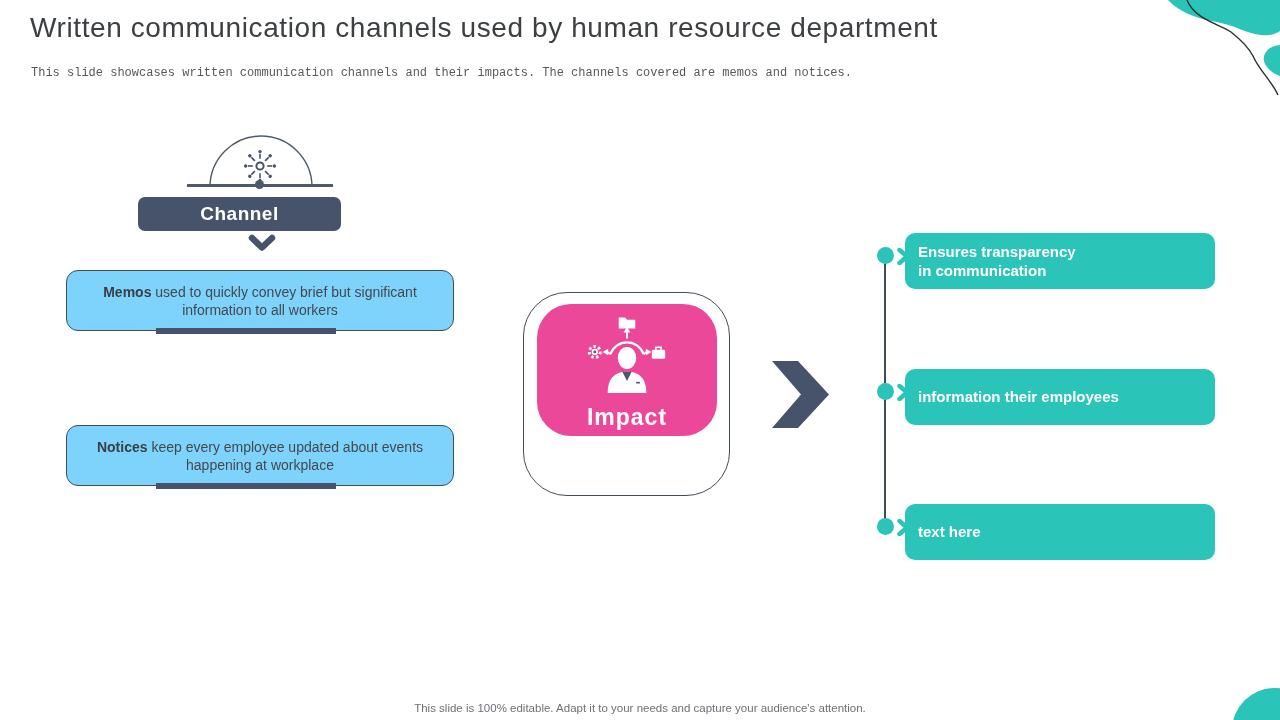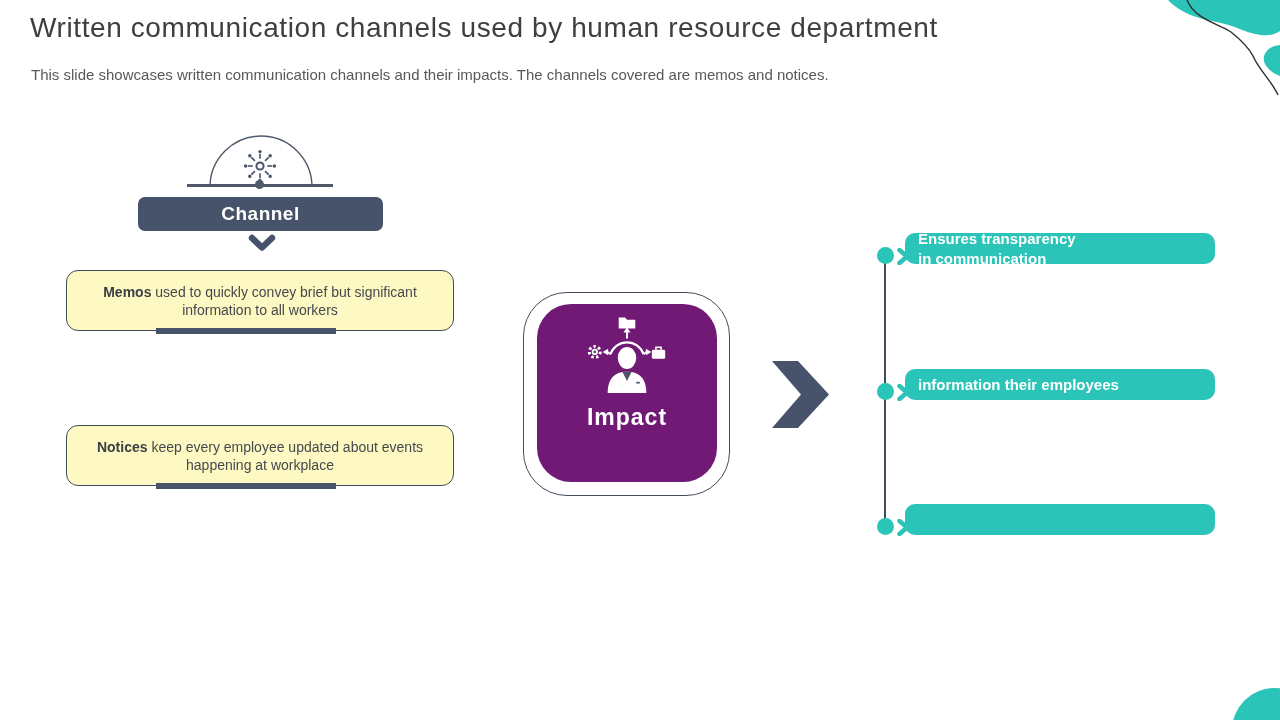--- a/index.html
+++ b/index.html
@@ -3,59 +3,59 @@
 <meta charset="utf-8">
 <style>
   html,body{margin:0;padding:0;background:#ffffff;}
   .slide{
     position:relative;width:1280px;height:720px;background:#ffffff;
     overflow:hidden;font-family:"Liberation Sans",sans-serif;
   }
   .abs{position:absolute;}
   
   .title{left:30px;top:12px;font-size:28px;letter-spacing:.6px;color:#3d4043;font-weight:400;white-space:nowrap;}
-  .subtitle{left:31px;top:66px;font-size:15px;color:#56585b;}
+  .subtitle{left:31px;top:66px;font-size:12px;color:#56585b;font-family:Liberation Mono, monospace;}
   
   .arc-svg{left:207px;top:133px;}
   .sparkle{left:241px;top:147px;}
   .baseline{left:187px;top:184px;width:146px;height:2.6px;background:#4f5a68;}
   .baseline-dot{left:255px;top:180px;width:9px;height:9px;border-radius:50%;background:#4f5a68;}
   .channel-pill{
-    left:138px;top:197px;width:245px;height:34px;border-radius:7px;background:#46536a;
+    left:138px;top:197px;width:203px;height:34px;border-radius:7px;background:#46536a;
     display:flex;align-items:center;justify-content:center;
     color:#ffffff;font-size:19px;font-weight:bold;letter-spacing:.5px;
   }
   .chev-down{left:247px;top:234px;}
   
   .mbox{
-    left:66px;width:388px;border:1.4px solid #414c59;border-radius:12px;background:#fef9c3;
+    left:66px;width:388px;border:1.4px solid #414c59;border-radius:12px;background:#7dd3fc;
     display:flex;align-items:center;justify-content:flex-end;box-sizing:border-box;
   }
   .mbox-1{top:270px;height:61px;}
   .mbox-2{top:425px;height:61px;}
   .mbox-3{top:580px;height:59px;}
   .mbox-text{padding:0 26px;text-align:center;font-size:14px;line-height:18px;color:#45484d;}
   .mbox-text b{color:#3a3e45;}
   .mbox-bar{position:absolute;left:89px;bottom:-3.5px;width:180px;height:6px;background:#46536a;}
   
   .impact-outer{left:523px;top:292px;width:205px;height:202px;border:1.3px solid #414c59;border-radius:44px;}
   .impact-inner{
-    left:537px;top:304px;width:180px;height:178px;border-radius:34px;background:#701a75;
+    left:537px;top:304px;width:180px;height:132px;border-radius:34px;background:#ec4899;
     display:flex;flex-direction:column;align-items:center;
   }
   .impact-icon{margin-top:8px;}
   .impact-label{color:#ffffff;font-size:23px;font-weight:bold;letter-spacing:1px;margin-top:2px;}
   .flow-arrow{left:772px;top:361px;}
   
   .connector{left:884px;top:256px;width:2px;height:271px;background:#414c59;}
   .marker-dot{width:17px;height:17px;border-radius:50%;background:#2bc4b8;left:877px;}
   .md-1{top:247px;} .md-2{top:383px;} .md-3{top:518px;}
   .marker-chev{left:897px;} .mc-1{top:248px;} .mc-2{top:384px;} .mc-3{top:519px;}
   .tbox{
-    left:905px;width:310px;height:31px;border-radius:10px;background:#2bc4b8;
+    left:905px;width:310px;height:56px;border-radius:10px;background:#2bc4b8;
     display:flex;flex-direction:column;justify-content:center;box-sizing:border-box;
     padding-left:13px;color:#ffffff;font-size:15px;font-weight:bold;line-height:19.5px;
   }
   .tbox-1{top:233px;} .tbox-2{top:369px;} .tbox-3{top:504px;}
   
   .footer{left:0;top:702px;width:100%;text-align:center;font-size:11.5px;color:#6d7176;}
   .blob{right:0;top:0;}
   .corner-circle{left:1232px;top:688px;width:85px;height:85px;border-radius:50%;background:#2bc4b8;}
 </style>
 </head>
@@ -185,16 +185,18 @@
   </svg>
 
   <div class="abs tbox tbox-1">
     <div>Ensures transparency</div>
     <div>in communication</div>
   </div>
   <div class="abs tbox tbox-2">
     <div>information their employees</div>
   </div>
   <div class="abs tbox tbox-3">
-  </div>
-
+    <div>text here</div>
+  </div>
+
+  <div class="abs footer">This slide is 100% editable. Adapt it to your needs and capture your audience's attention.</div>
 
 </div>
 
 </body></html>

